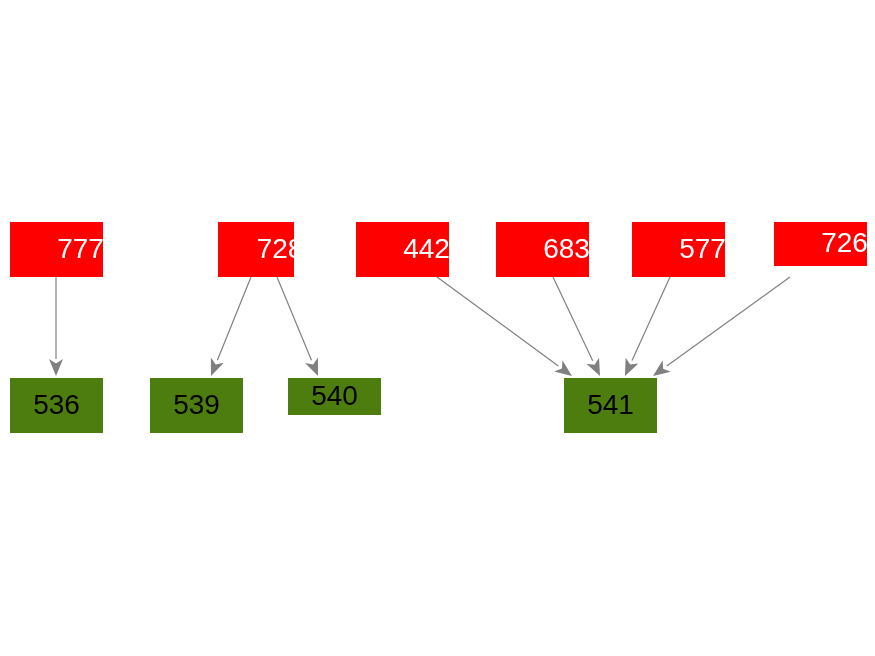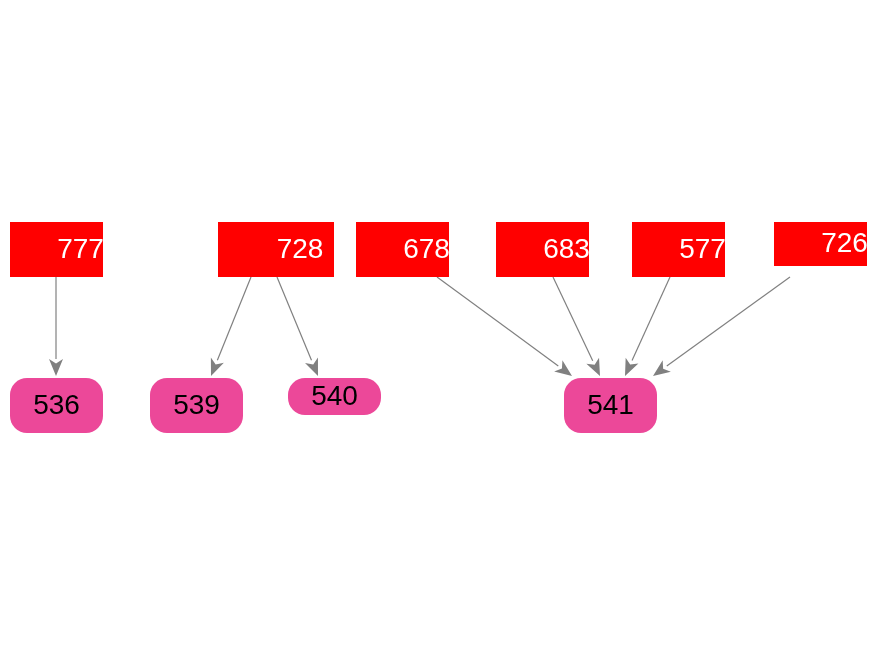--- a/index.html
+++ b/index.html
@@ -37,23 +37,22 @@
     line-height: 1;
     letter-spacing: 0px;
     user-select: none;
   }
   .node-source {
     background: #ff0000;
     color: #ffffff;
     padding-left: 48px;
   }
   .node-target {
-    background: #ec4899;
+    background: #4d7c0f;
     color: #000000;
-    border-radius: 17px;
   }
   .node-label {
     display: block;
     transform: translateY(-1px);
   }
 </style>
 </head>
 <body>
 
 <div id="canvas">
@@ -86,25 +85,25 @@
       <g>
         <line x1="790" y1="277" x2="666.7788942915023" y2="366.0429887966516" stroke="#808080" stroke-width="1.2"></line>
         <polygon points="653,376 662.6789485018883,360.36932644132713 663.1315399202223,368.6786682328321 670.8788400811163,371.7166511519761" fill="#808080"></polygon>
       </g>
     </svg>
 
   <div id="node-layer">
       <div class="node node-source" style="left: 10px; top: 222px; width: 93px; height: 55px;">
         <span class="node-label">777</span>
       </div>
-      <div class="node node-source" style="left: 218px; top: 222px; width: 116px; height: 55px;">
+      <div class="node node-source" style="left: 218px; top: 222px; width: 76px; height: 55px;">
         <span class="node-label">728</span>
       </div>
       <div class="node node-source" style="left: 356px; top: 222px; width: 93px; height: 55px;">
-        <span class="node-label">678</span>
+        <span class="node-label">442</span>
       </div>
       <div class="node node-source" style="left: 496px; top: 222px; width: 93px; height: 55px; align-items: center;">
         <span class="node-label">683</span>
       </div>
       <div class="node node-source" style="left: 632px; top: 222px; width: 93px; height: 55px;">
         <span class="node-label">577</span>
       </div>
       <div class="node node-source" style="left: 774px; top: 222px; width: 93px; height: 44px;">
         <span class="node-label">726</span>
       </div>

